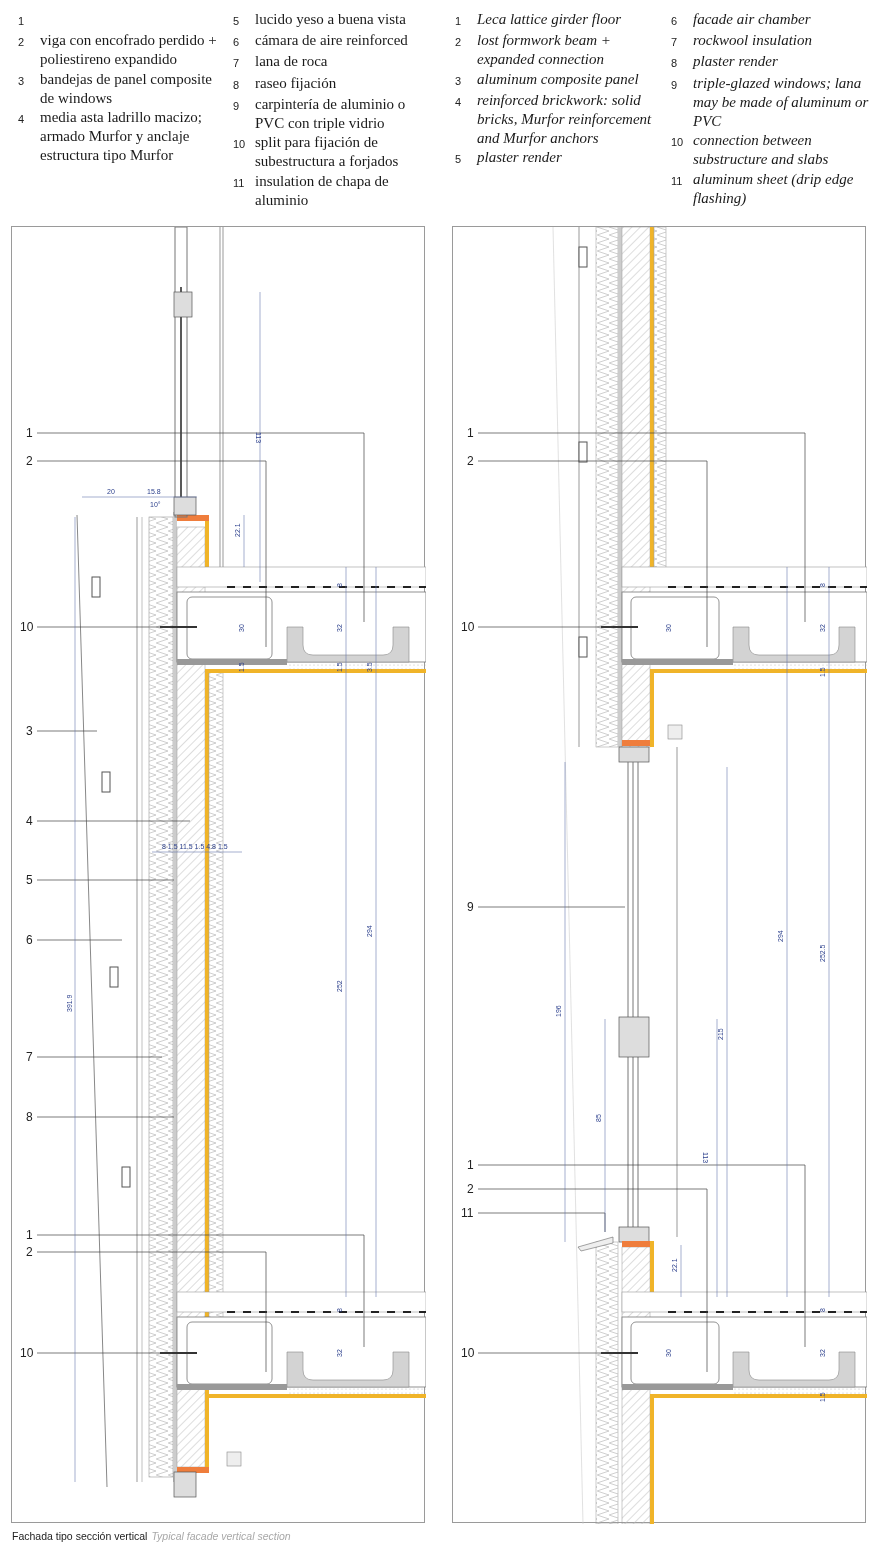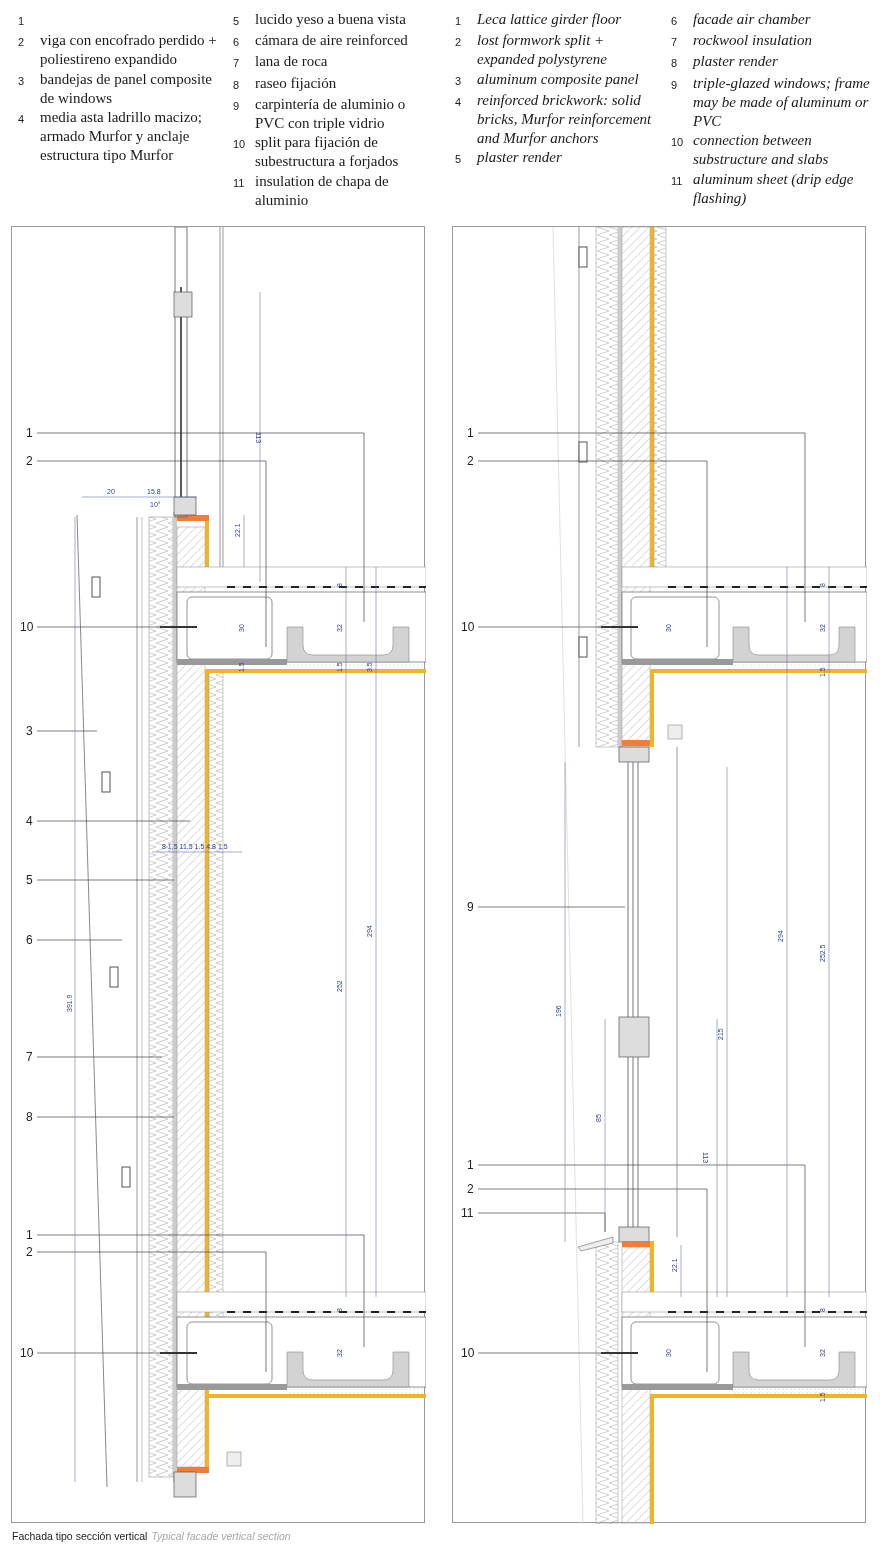--- a/index.html
+++ b/index.html
@@ -72,21 +72,21 @@
       <span class="txt">insulation de chapa de aluminio</span>
     </div>
 </div>
 <div class="legend en col3">
   <div class="item">
       <span class="num">1</span>
       <span class="txt">Leca lattice girder floor</span>
     </div>
   <div class="item">
       <span class="num">2</span>
-      <span class="txt">lost formwork split + expanded polystyrene</span>
+      <span class="txt">lost formwork beam + expanded connection</span>
     </div>
   <div class="item">
       <span class="num">3</span>
       <span class="txt">aluminum composite panel</span>
     </div>
   <div class="item">
       <span class="num">4</span>
       <span class="txt">reinforced brickwork: solid bricks, Murfor reinforcement and Murfor anchors</span>
     </div>
   <div class="item">
@@ -102,21 +102,21 @@
   <div class="item">
       <span class="num">7</span>
       <span class="txt">rockwool insulation</span>
     </div>
   <div class="item">
       <span class="num">8</span>
       <span class="txt">plaster render</span>
     </div>
   <div class="item">
       <span class="num">9</span>
-      <span class="txt">triple-glazed windows; frame may be made of aluminum or PVC</span>
+      <span class="txt">triple-glazed windows; lana may be made of aluminum or PVC</span>
     </div>
   <div class="item">
       <span class="num">10</span>
       <span class="txt">connection between substructure and slabs</span>
     </div>
   <div class="item">
       <span class="num">11</span>
       <span class="txt">aluminum sheet (drip edge flashing)</span>
     </div>
 </div>

